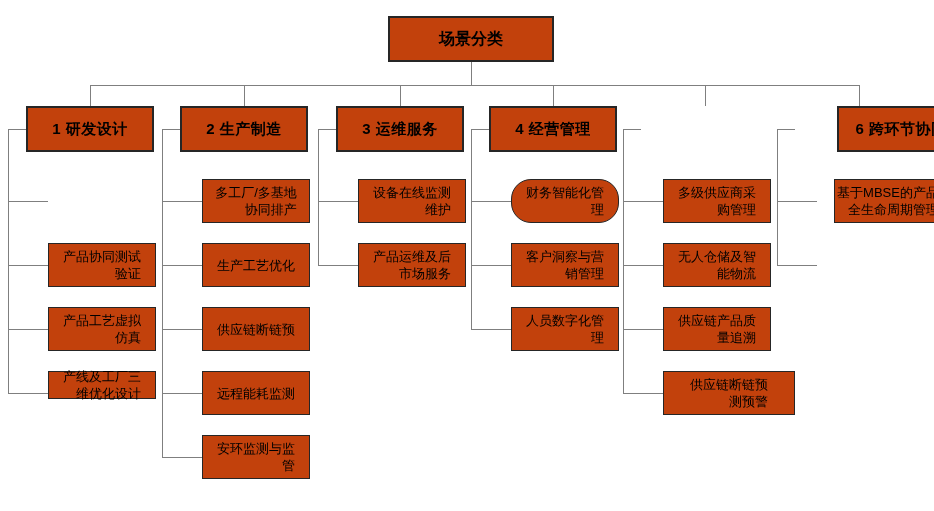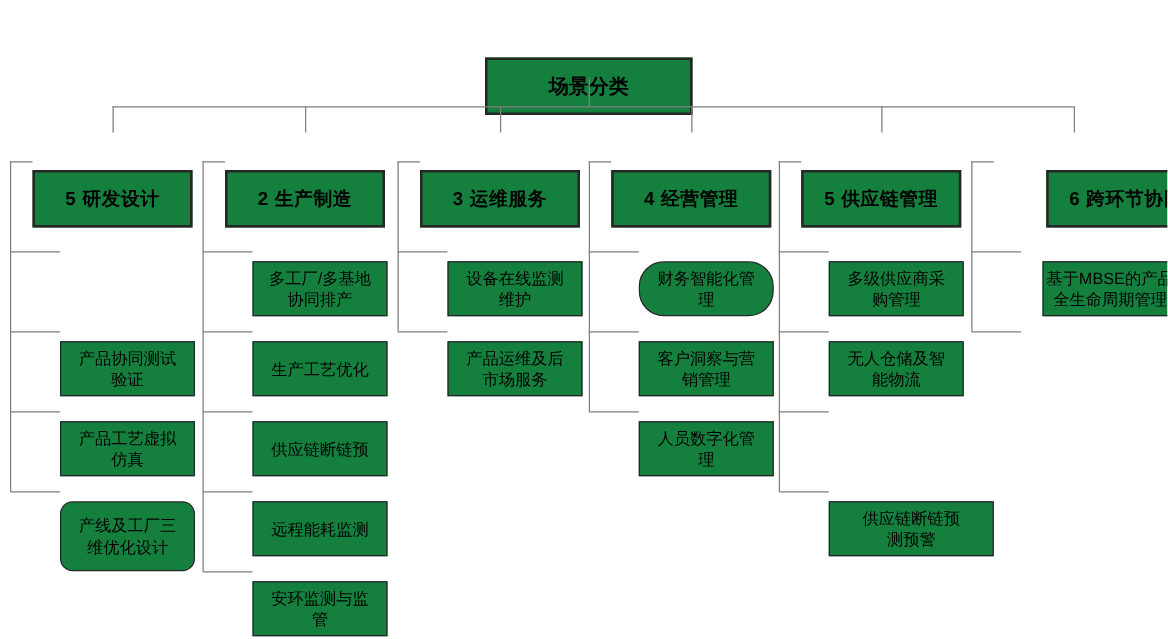--- a/index.html
+++ b/index.html
@@ -11,29 +11,28 @@
   #stage {
     position: relative;
     width: 934px;
     height: 511px;
     background: var(--bg, #ffffff);
     overflow: hidden;
   }
   .box {
     position: absolute;
     box-sizing: border-box;
-    background: #15803d;
+    background: #c2410c;
     border-style: solid;
     border-color: var(--border, #262626);
     display: flex;
     align-items: center;
     justify-content: center;
-    text-align: center;
+    text-align: right;
     color: var(--text, #000000);
-    margin-top: 30px;
   }
   .root-box {
     left: 388px; top: 16px; width: 166px; height: 46px;
     border-width: 2.5px;
     font-weight: bold;
     font-size: 16px;
   }
   .header-box {
     border-width: 2.5px;
     font-weight: bold;
@@ -53,32 +52,32 @@
   }
 </style>
 </head>
 <body>
 
 <div id="stage">
   <div class="box root-box">场景分类</div>
 <div class="line" style="left: 470.5px; top: 62px; width: 1px; height: 23px;"></div>
     <div class="line" style="left: 90px; top: 84.5px; width: 769px; height: 1px;"></div>
     <div class="line" style="left: 89.5px; top: 85px; width: 1px; height: 21px;"></div>
-    <div class="box header-box" style="left: 26px; top: 106px; width: 128px; height: 46px;">5 研发设计</div>
+    <div class="box header-box" style="left: 26px; top: 106px; width: 128px; height: 46px;">1 研发设计</div>
     <div class="line" style="left: 8px; top: 128.5px; width: 18px; height: 1px;"></div>
     <div class="line" style="left: 7.5px; top: 129px; width: 1px; height: 264px;"></div>
     <div class="line" style="left: 8px; top: 200.5px; width: 40px; height: 1px;"></div>
     <div class="line" style="left: 8px; top: 264.5px; width: 40px; height: 1px;"></div>
     <div class="box child-box" style="left: 48px; top: 243px; width: 108px; height: 44px;">产品协同测试
 验证</div>
     <div class="line" style="left: 8px; top: 328.5px; width: 40px; height: 1px;"></div>
     <div class="box child-box" style="left: 48px; top: 307px; width: 108px; height: 44px;">产品工艺虚拟
 仿真</div>
     <div class="line" style="left: 8px; top: 392.5px; width: 40px; height: 1px;"></div>
-    <div class="box child-box" style="left: 48px; top: 371px; width: 108px; height: 56px; border-radius: 10px;">产线及工厂三
+    <div class="box child-box" style="left: 48px; top: 371px; width: 108px; height: 28px;">产线及工厂三
 维优化设计</div>
     <div class="line" style="left: 243.5px; top: 85px; width: 1px; height: 21px;"></div>
     <div class="box header-box" style="left: 180px; top: 106px; width: 128px; height: 46px;">2 生产制造</div>
     <div class="line" style="left: 162px; top: 128.5px; width: 18px; height: 1px;"></div>
     <div class="line" style="left: 161.5px; top: 129px; width: 1px; height: 328px;"></div>
     <div class="line" style="left: 162px; top: 200.5px; width: 40px; height: 1px;"></div>
     <div class="box child-box" style="left: 202px; top: 179px; width: 108px; height: 44px;">多工厂/多基地
 协同排产</div>
     <div class="line" style="left: 162px; top: 264.5px; width: 40px; height: 1px;"></div>
     <div class="box child-box" style="left: 202px; top: 243px; width: 108px; height: 44px;">生产工艺优化</div>
@@ -106,30 +105,31 @@
     <div class="line" style="left: 471px; top: 200.5px; width: 40px; height: 1px;"></div>
     <div class="box child-box" style="left: 511px; top: 179px; width: 108px; height: 44px; border-radius: 20px;">财务智能化管
 理</div>
     <div class="line" style="left: 471px; top: 264.5px; width: 40px; height: 1px;"></div>
     <div class="box child-box" style="left: 511px; top: 243px; width: 108px; height: 44px;">客户洞察与营
 销管理</div>
     <div class="line" style="left: 471px; top: 328.5px; width: 40px; height: 1px;"></div>
     <div class="box child-box" style="left: 511px; top: 307px; width: 108px; height: 44px;">人员数字化管
 理</div>
     <div class="line" style="left: 704.5px; top: 85px; width: 1px; height: 21px;"></div>
-    <div class="box header-box" style="left: 641px; top: 106px; width: 128px; height: 46px;">5 供应链管理</div>
     <div class="line" style="left: 623px; top: 128.5px; width: 18px; height: 1px;"></div>
     <div class="line" style="left: 622.5px; top: 129px; width: 1px; height: 264px;"></div>
     <div class="line" style="left: 623px; top: 200.5px; width: 40px; height: 1px;"></div>
     <div class="box child-box" style="left: 663px; top: 179px; width: 108px; height: 44px;">多级供应商采
 购管理</div>
     <div class="line" style="left: 623px; top: 264.5px; width: 40px; height: 1px;"></div>
     <div class="box child-box" style="left: 663px; top: 243px; width: 108px; height: 44px;">无人仓储及智
 能物流</div>
     <div class="line" style="left: 623px; top: 328.5px; width: 40px; height: 1px;"></div>
+    <div class="box child-box" style="left: 663px; top: 307px; width: 108px; height: 44px;">供应链产品质
+量追溯</div>
     <div class="line" style="left: 623px; top: 392.5px; width: 40px; height: 1px;"></div>
     <div class="box child-box" style="left: 663px; top: 371px; width: 132px; height: 44px;">供应链断链预
 测预警</div>
     <div class="line" style="left: 858.5px; top: 85px; width: 1px; height: 21px;"></div>
     <div class="box header-box" style="left: 837px; top: 106px; width: 128px; height: 46px;">6 跨环节协同</div>
     <div class="line" style="left: 777px; top: 128.5px; width: 18px; height: 1px;"></div>
     <div class="line" style="left: 776.5px; top: 129px; width: 1px; height: 136px;"></div>
     <div class="line" style="left: 777px; top: 200.5px; width: 40px; height: 1px;"></div>
     <div class="box child-box" style="left: 834px; top: 179px; width: 108px; height: 44px;">基于MBSE的产品
 全生命周期管理</div>

